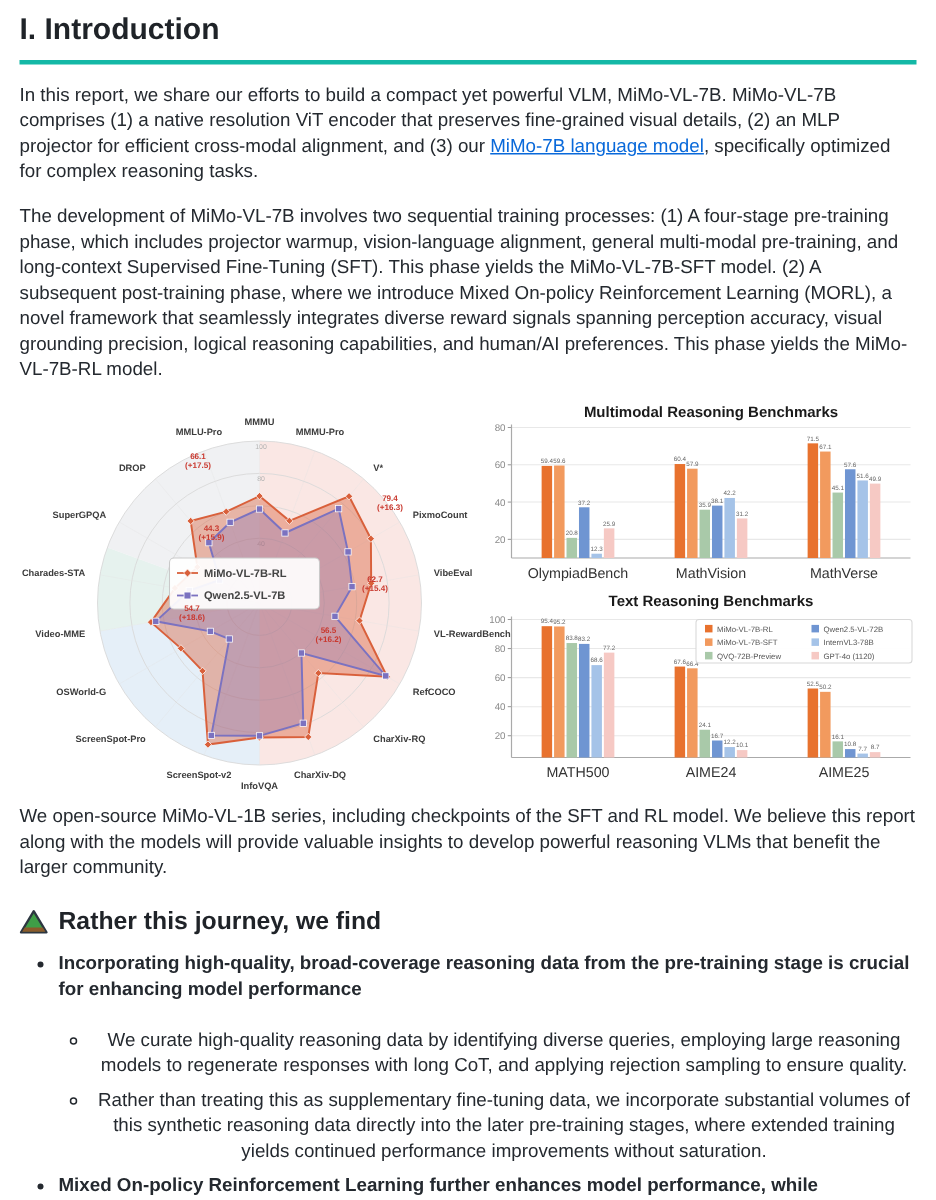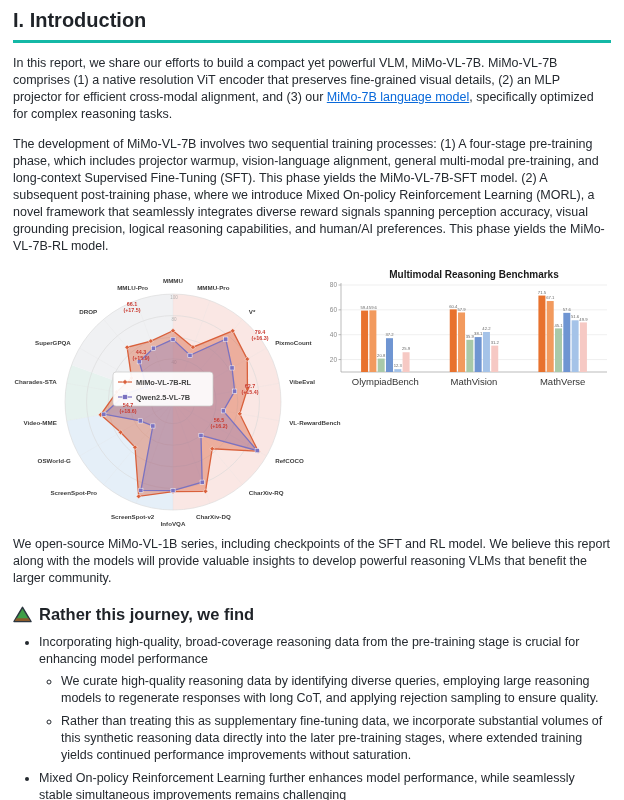--- a/index.html
+++ b/index.html
@@ -4,29 +4,29 @@
 <style>
   html,body{margin:0;padding:0;background:#ffffff;}
   body{width:624px;font-family:"Liberation Sans",sans-serif;color:#24292f;}
   .page{padding:8px 13px 10px 13px;}
   h2.section-title{font-size:20px;font-weight:700;line-height:1.25;margin:0 0 12px 0;
     padding-bottom:7px;border-bottom:3px solid #14b8a6;color:#1f2328;}
   p.body-text{font-size:12.5px;line-height:17px;margin:0 0 13px 0;color:#24292f;}
   a.inline-link{color:#0969da;text-decoration:underline;cursor:pointer;}
   .figure-row{display:flex;align-items:flex-start;gap:2px;margin:4px 0 10px 0;}
   .radar-wrap{width:300px;flex:0 0 300px;}
-  .bars-col{width:296px;flex:0 0 296px;display:flex;flex-direction:row;gap:2px;}
+  .bars-col{width:296px;flex:0 0 296px;display:flex;flex-direction:column;gap:2px;}
   svg{display:block;overflow:visible;}
   svg text{font-family:"Liberation Sans",sans-serif;}
   h3.finding-title{display:flex;align-items:center;gap:7px;font-size:16.5px;font-weight:700;
     color:#1f2328;margin:18px 0 10px 0;}
   ul.findings{margin:0;padding-left:26px;font-size:12.5px;line-height:17px;}
   ul.findings > li{margin-bottom:5px;}
-  ul.findings > li > .lead{font-weight:400;}
-  ul.subs{list-style-type:circle;margin:5px 0 2px 0;padding-left:22px;}
+  ul.findings > li > .lead{font-weight:700;}
+  ul.subs{list-style-type:circle;margin:17px 0 2px 0;padding-left:22px;text-align:center;}
   ul.subs > li{margin-bottom:6px;font-weight:400;}
 </style>
 </head>
 <body>
 
 <div class="page">
 
   <h2 class="section-title">I. Introduction</h2>
 
   <p class="body-text"><span>In this report, we share our efforts to build a compact yet powerful VLM, MiMo-VL-7B. MiMo-VL-7B comprises (1) a native resolution ViT encoder that preserves fine-grained visual details, (2) an MLP projector for efficient cross-modal alignment, and (3) our </span><a class="inline-link">MiMo-7B language model</a><span>, specifically optimized for complex reasoning tasks.</span></p>

